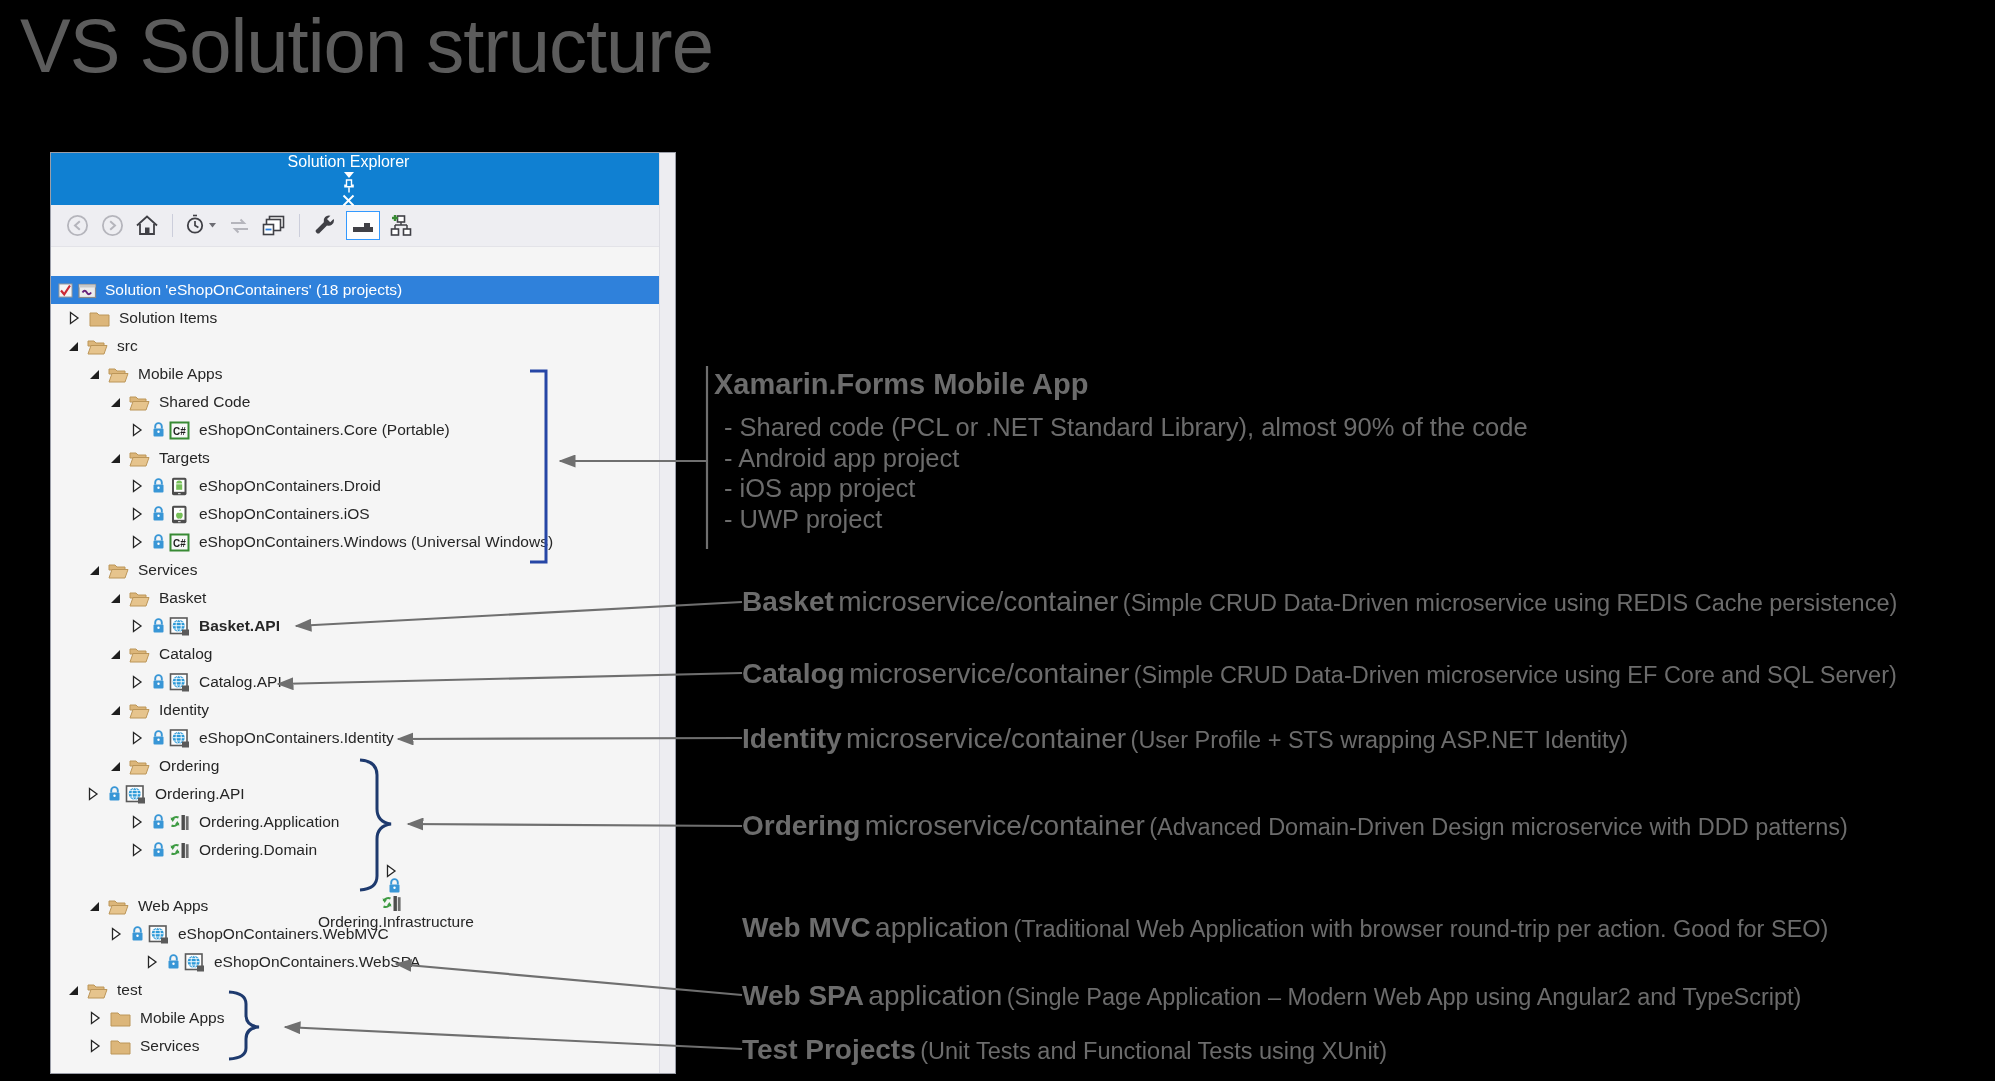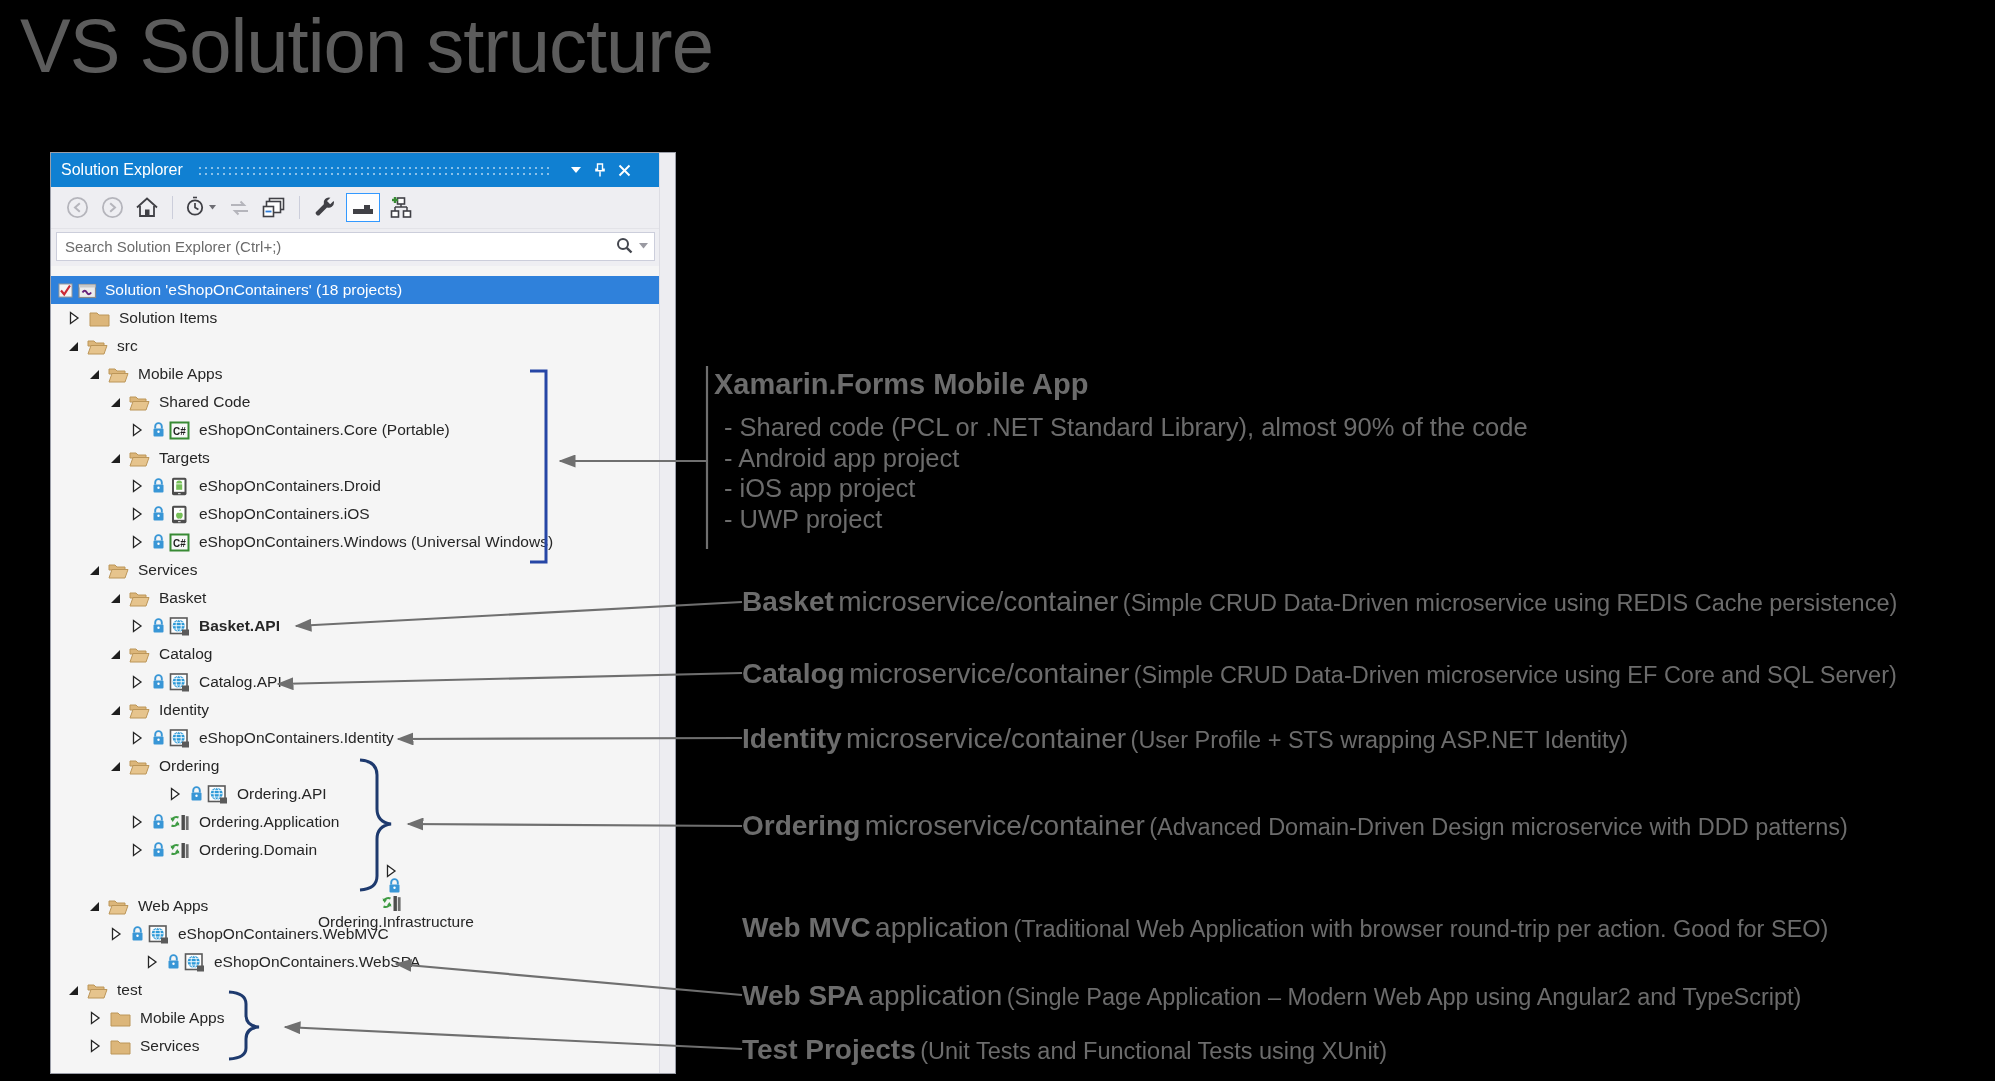--- a/index.html
+++ b/index.html
@@ -10,22 +10,22 @@
   #page-title{position:absolute;left:20px;top:2px;font-size:76px;font-weight:300;
               color:#5c5c5c;letter-spacing:-1px;}
 
   
   #panel{position:absolute;left:50px;top:152px;width:626px;height:922px;
          background:#f5f5f5;border:1px solid #9b9ea8;box-sizing:border-box;}
   #right-strip{position:absolute;top:0;right:0;bottom:0;width:15px;background:#ededf1;
                border-left:1px solid #dcdce3;}
   .pm{width:calc(100% - 15px);box-sizing:border-box;}
 
-  #titlebar{height:34px;background:#1080d2;display:flex;align-items:center;
-            padding:0 24px 0 10px;color:#fff;}
+  #titlebar{height:52px;background:#1080d2;display:flex;align-items:center;
+            padding:0 24px 0 10px;color:#fff;flex-direction:column;}
   #titlebar-title{font-size:16px;white-space:nowrap;}
   #titlebar-dots{flex:1;height:12px;margin:0 14px;
      background-image:radial-gradient(circle,rgba(255,255,255,.5) 1.1px,transparent 1.3px);
      background-size:6px 6px;background-position:0 1px;}
   .tb-btn{display:flex;align-items:center;justify-content:center;width:24px;height:24px;
           cursor:default;}
 
   #toolbar{height:42px;background:#eeeef2;display:flex;align-items:center;
            padding-left:12px;gap:7px;border-bottom:1px solid #e3e3e8;}
   .tool{display:flex;align-items:center;justify-content:center;width:28px;height:28px;}
@@ -156,32 +156,20 @@
           <line x1="7" y1="12" x2="19" y2="12" stroke="#404046" stroke-width="1.5"></line>
           <rect x="9.5" y="3" width="7" height="6" fill="#ffffff" stroke="#404046" stroke-width="1.6"></rect>
           <rect x="3.5" y="16" width="7" height="6" fill="#ffffff" stroke="#404046" stroke-width="1.6"></rect>
           <rect x="15.5" y="16" width="7" height="6" fill="#ffffff" stroke="#404046" stroke-width="1.6"></rect>
           <line x1="4" y1="5" x2="10" y2="5" stroke="#388a34" stroke-width="2.4"></line>
           <line x1="7" y1="2" x2="7" y2="8" stroke="#388a34" stroke-width="2.4"></line>
         </svg>
       </div>
     </div>
 
-    <div id="searchbar" class="pm">
-      <input id="search-input" type="text" placeholder="Search Solution Explorer (Ctrl+;)" style="">
-      <div id="search-glyphs">
-        <svg width="17" height="17" viewBox="0 0 17 17">
-          <circle cx="7" cy="7" r="5" fill="none" stroke="#43464e" stroke-width="2"></circle>
-          <line x1="10.8" y1="10.8" x2="15.5" y2="15.5" stroke="#43464e" stroke-width="2.4"></line>
-        </svg>
-        <svg width="9" height="6" viewBox="0 0 9 6">
-          <polygon points="0,0 9,0 4.5,5.5" fill="#9a9aa2"></polygon>
-        </svg>
-      </div>
-    </div>
 
     <div id="tree">
         <div class="row selected" style="padding-left: 7px;">
           <span class="cell">
             <svg width="15" height="15" viewBox="0 0 15 15" style="flex:none">
    <rect x="1" y="1" width="13" height="13" fill="#f4f4f4" stroke="#9a9a9a"></rect>
    <path d="M3 7.5l3.2 3.8L12 2.5" fill="none" stroke="#cc2a36" stroke-width="2.2"></path>
             </svg>
           </span>
           <span class="cell" style="margin: 0px 8px 0px 5px;">
@@ -457,21 +445,21 @@
         <div class="row" style="padding-left: 60px;">
           <span class="glyph-exp" style="margin-right: 9px;"></span>
           <span class="cell" style="margin-right: 9px;">
             <svg width="21" height="18" viewBox="0 0 21 18" style="flex:none">
               <path d="M1 4h6l2 2h8v3H1z" fill="#dcb67a" stroke="#bc9659" stroke-width="1"></path>
        <path d="M1 17l3-8.5h16L17 17z" fill="#e6c48d" stroke="#bc9659" stroke-width="1"></path>
             </svg>
           </span>
           <span class="lbl">Ordering</span>
         </div>
-        <div class="row" style="padding-left: 119px;">
+        <div class="row" style="padding-left: 37px;">
           <span class="cell" style="margin-right: 9px;">
             <svg width="11" height="14" viewBox="0 0 11 14" style="flex:none">
    <polygon points="1.5,1.5 9,7 1.5,12.5" fill="#fdfdfd" stroke="#262626" stroke-width="1.3"></polygon>
             </svg>
           </span>
           <span class="cell" style="margin-right: 4px;">
             <svg width="13" height="16" viewBox="0 0 13 16" style="flex:none">
    <path d="M3.2 6.5V4.4a3.3 3.3 0 0 1 6.6 0v2.1" fill="none" stroke="#3896d6" stroke-width="1.9"></path>
    <rect x="1.5" y="6.5" width="10" height="8" rx="1" fill="#3896d6"></rect>
    <circle cx="6.5" cy="9.7" r="1.2" fill="#ffffff"></circle>

